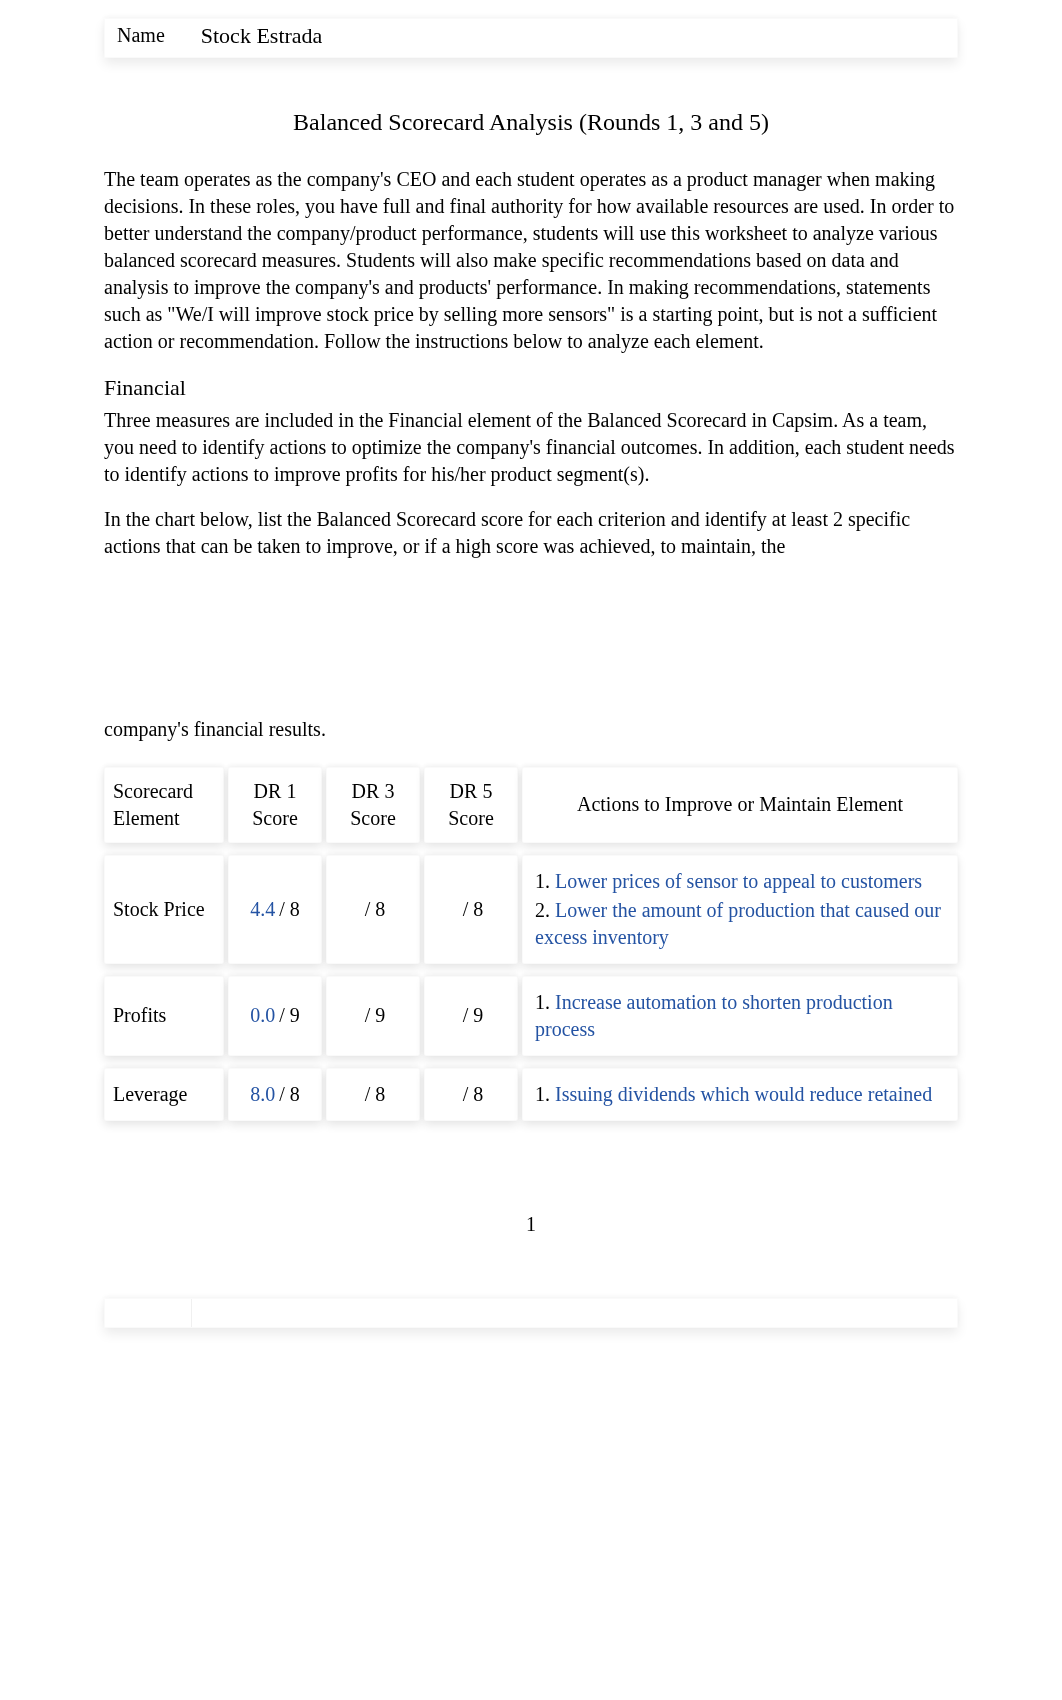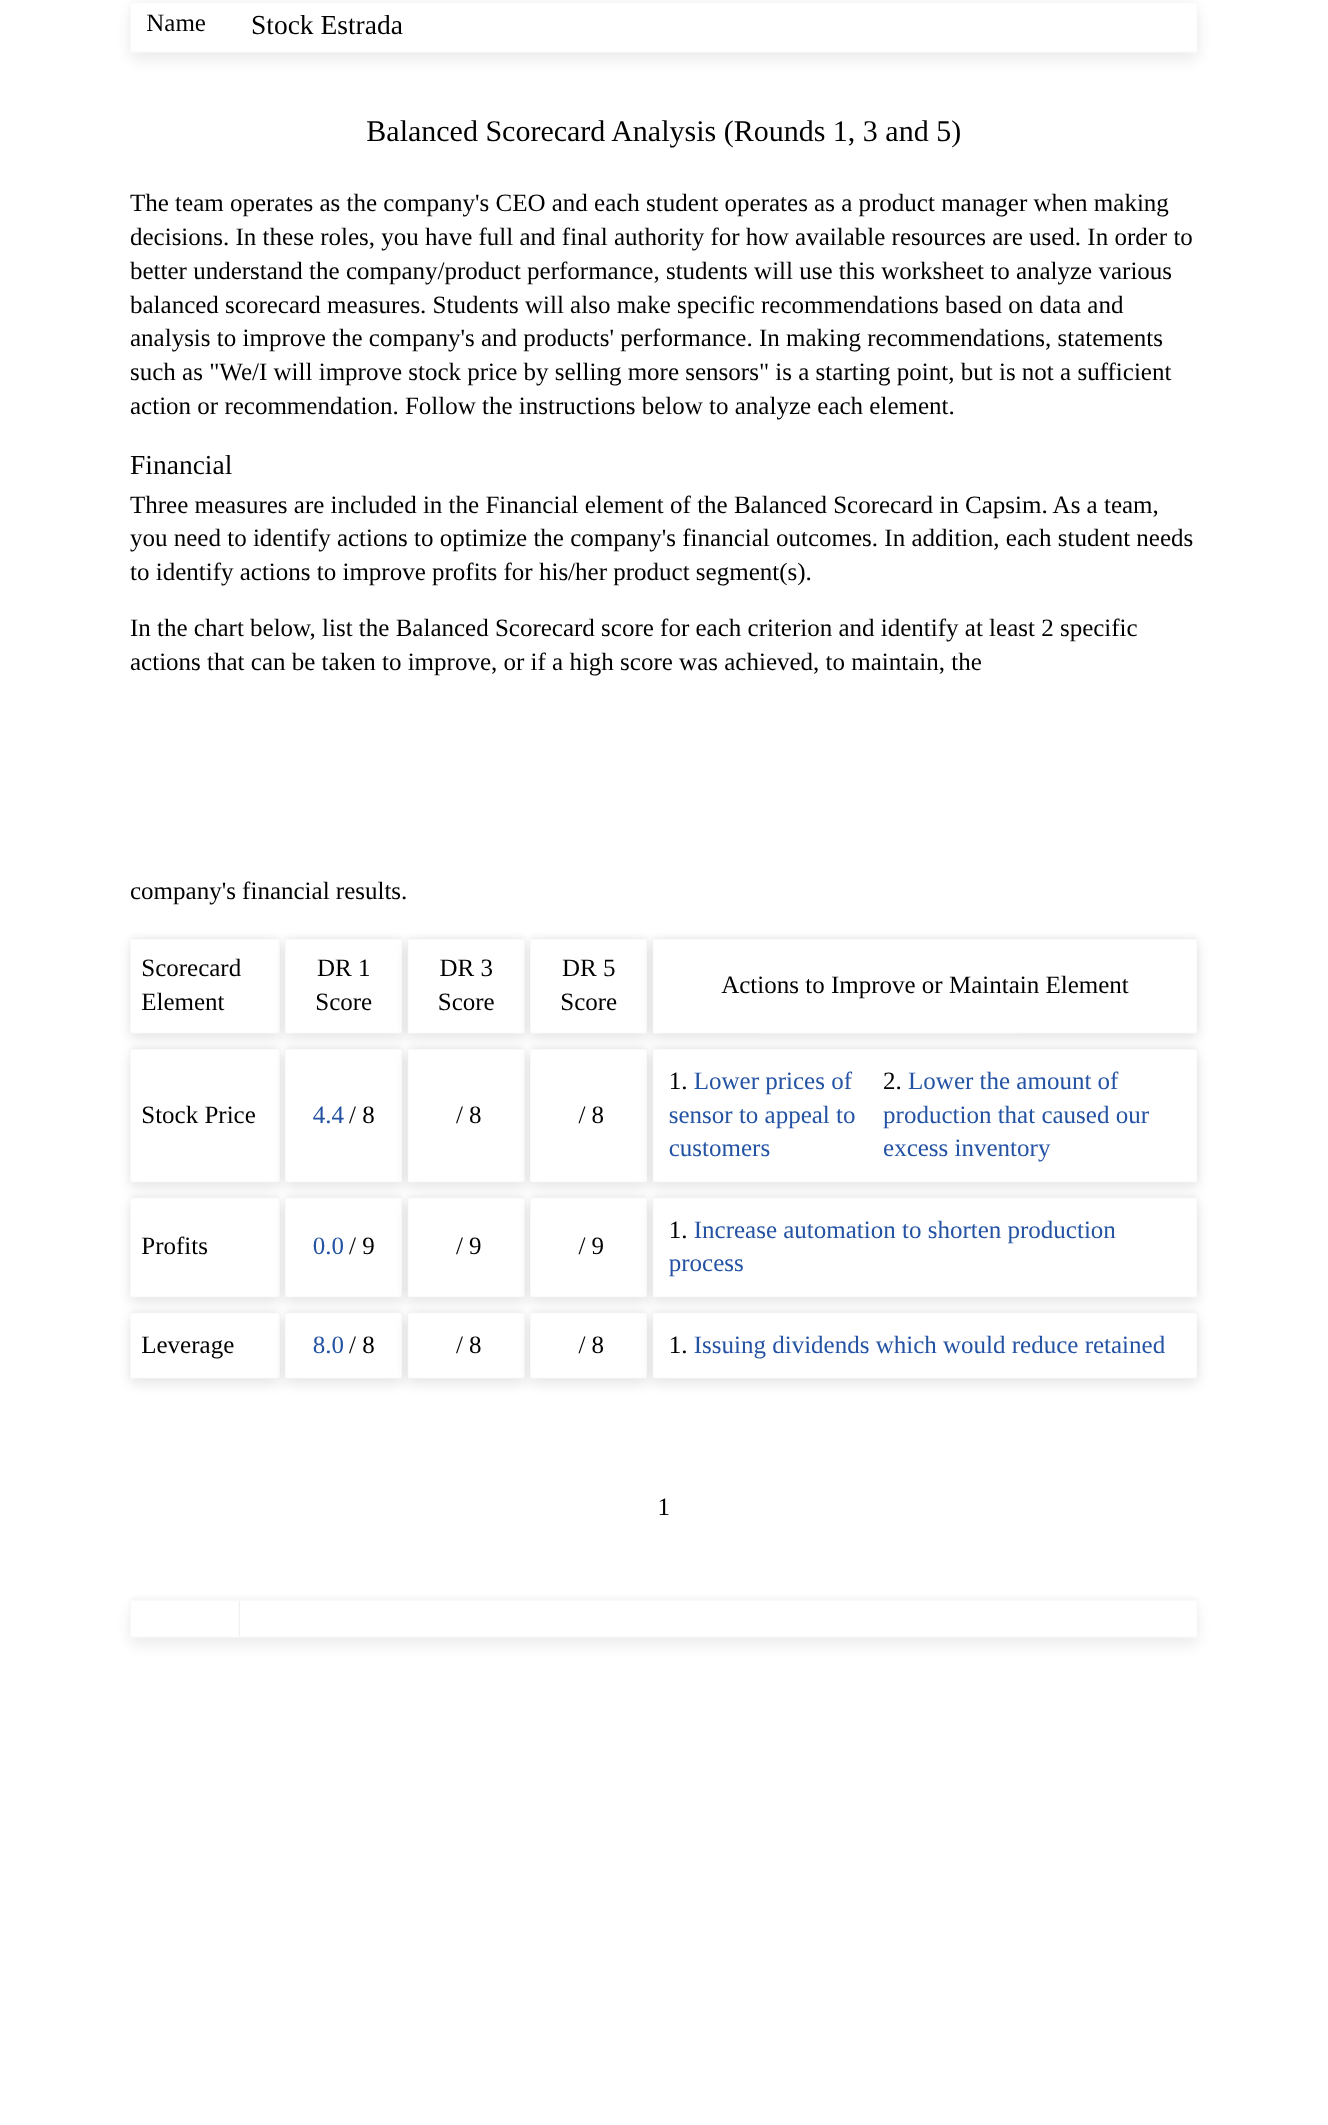--- a/index.html
+++ b/index.html
@@ -17,21 +17,21 @@
       padding: 0 0 40px 0;
       box-sizing: border-box;
     }
     .content {
       padding: 0 104px;
     }
     .name-row {
       display: flex;
       align-items: center;
       gap: 36px;
-      padding-top: 2px;
+      padding-top: 18px;
       margin-bottom: 48px;
     }
     .name-box {
       display: flex;
       align-items: center;
       gap: 36px;
       width: 100%;
       border: 1px solid rgba(0,0,0,0.02);
       box-shadow: 0 6px 12px rgba(0,0,0,0.08), 0 -2px 4px rgba(0,0,0,0.03);
       padding: 2px 10px 6px 12px;
@@ -86,21 +86,21 @@
     .score-inner {
       display: flex;
       gap: 4px;
       align-items: baseline;
       justify-content: center;
       width: 100%;
     }
     .blue { color: #2453a3; }
     .actions-inner {
       display: flex;
-      flex-direction: row;
+      flex-direction: column;
       gap: 2px;
       padding: 2px 4px;
       width: 100%;
     }
     .action-line { display: inline; }
     .action-num { color: #000; }
     .action-text { color: #2453a3; }
     .page-number {
       text-align: center;
       margin-top: 90px;

